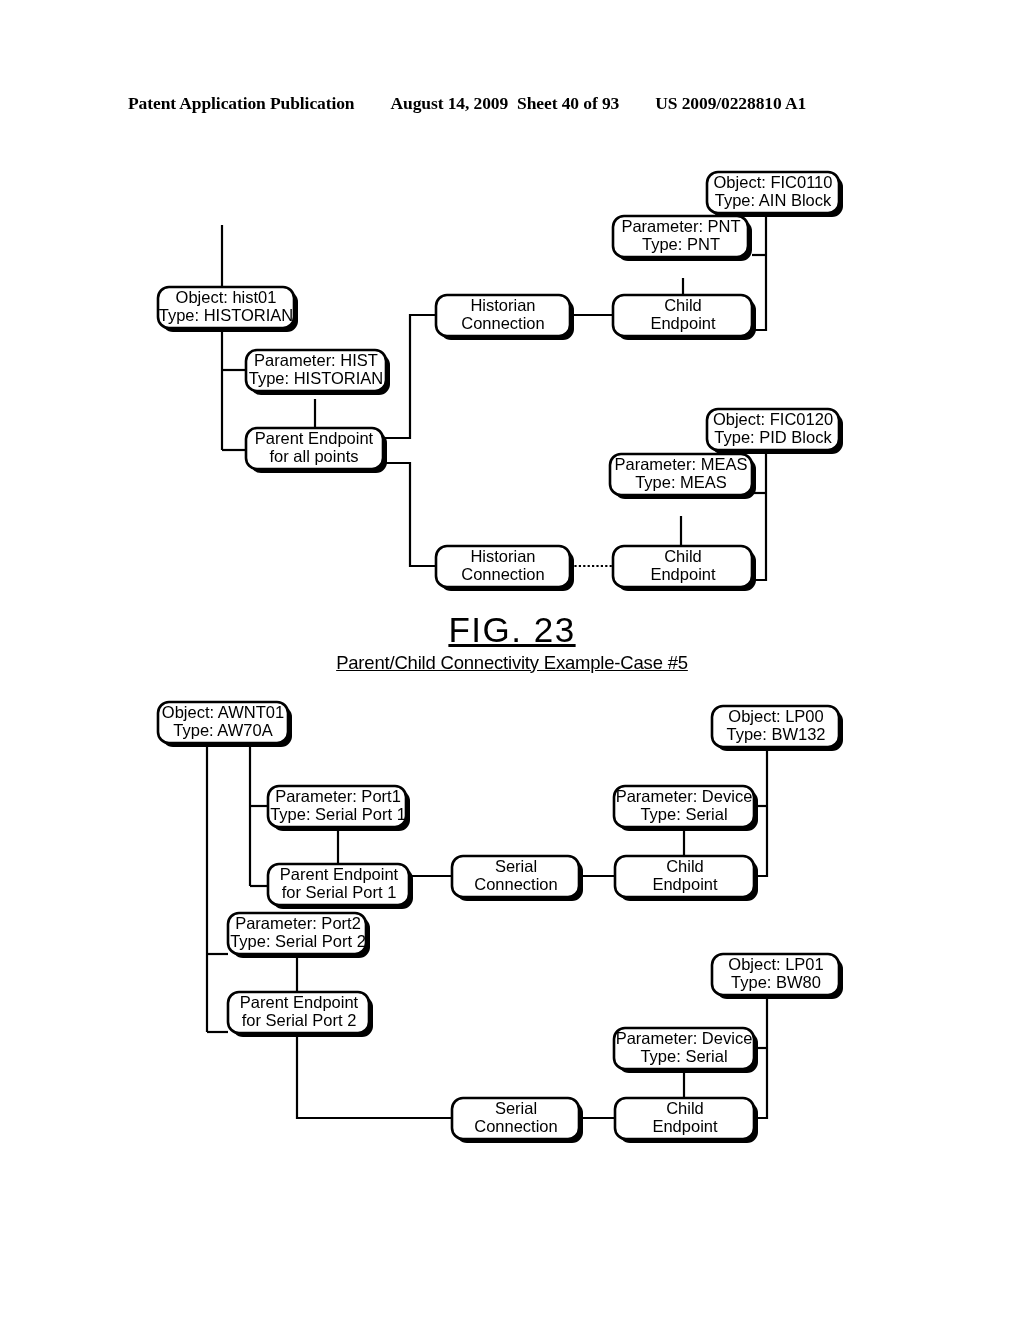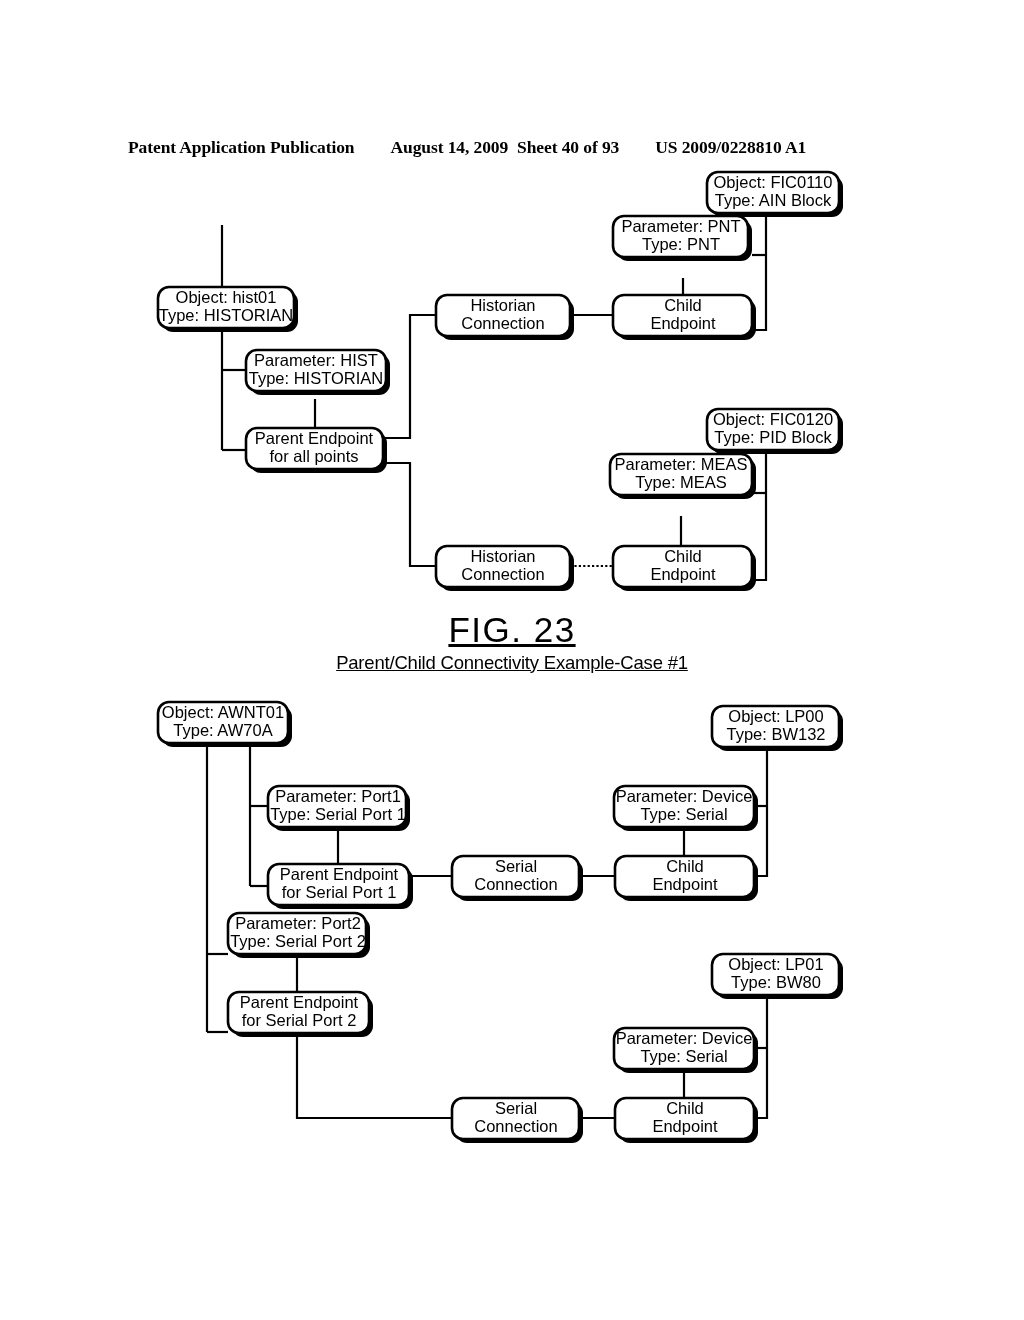--- a/index.html
+++ b/index.html
@@ -17,27 +17,26 @@
   }
 
   
   .page-header {
     position: absolute;
     top: 84px;
     left: 128px;
     width: 768px;
     height: 30px;
     display: flex;
-    align-items: center;
+    align-items: flex-end;
     font-family: "Liberation Serif", serif;
     font-weight: bold;
     font-size: 17.5px;
     letter-spacing: -0.1px;
     white-space: nowrap;
-    margin-top: 48px;
   }
   .hdr-pub { }
   .hdr-date { margin-left: 36px; }
   .hdr-sheet { margin-left: 9px; }
   .hdr-num { margin-left: 36px; }
 
   
   .figure {
     position: absolute;
     left: 0;
@@ -220,21 +219,21 @@
     <g>
       <rect class="node-shadow" x="711" y="253" width="132" height="41" rx="11" ry="11"></rect>
       <rect class="node-rect" x="707" y="249" width="132" height="41" rx="11" ry="11"></rect>
       <text class="node-text" x="773" y="261">Object: FIC0120</text>
       <text class="node-text" x="773" y="279">Type: PID Block</text>
     </g>
   </svg>
 
   <div class="fig-caption" style="top: 452px; text-decoration: underline;">
     <div class="fig-label">FIG. 23</div>
-    <div class="fig-sub">Parent/Child Connectivity Example-Case #1</div>
+    <div class="fig-sub">Parent/Child Connectivity Example-Case #5</div>
   </div>
 </div>
 
 <div class="figure" id="figure-24">
   <svg class="fig-svg" width="1024" height="470" viewBox="0 0 1024 470">
 
     <g>
 
       <path class="link" d="M207,46 L207,340"></path>
       <path class="link" d="M207,262 L228,262"></path>

